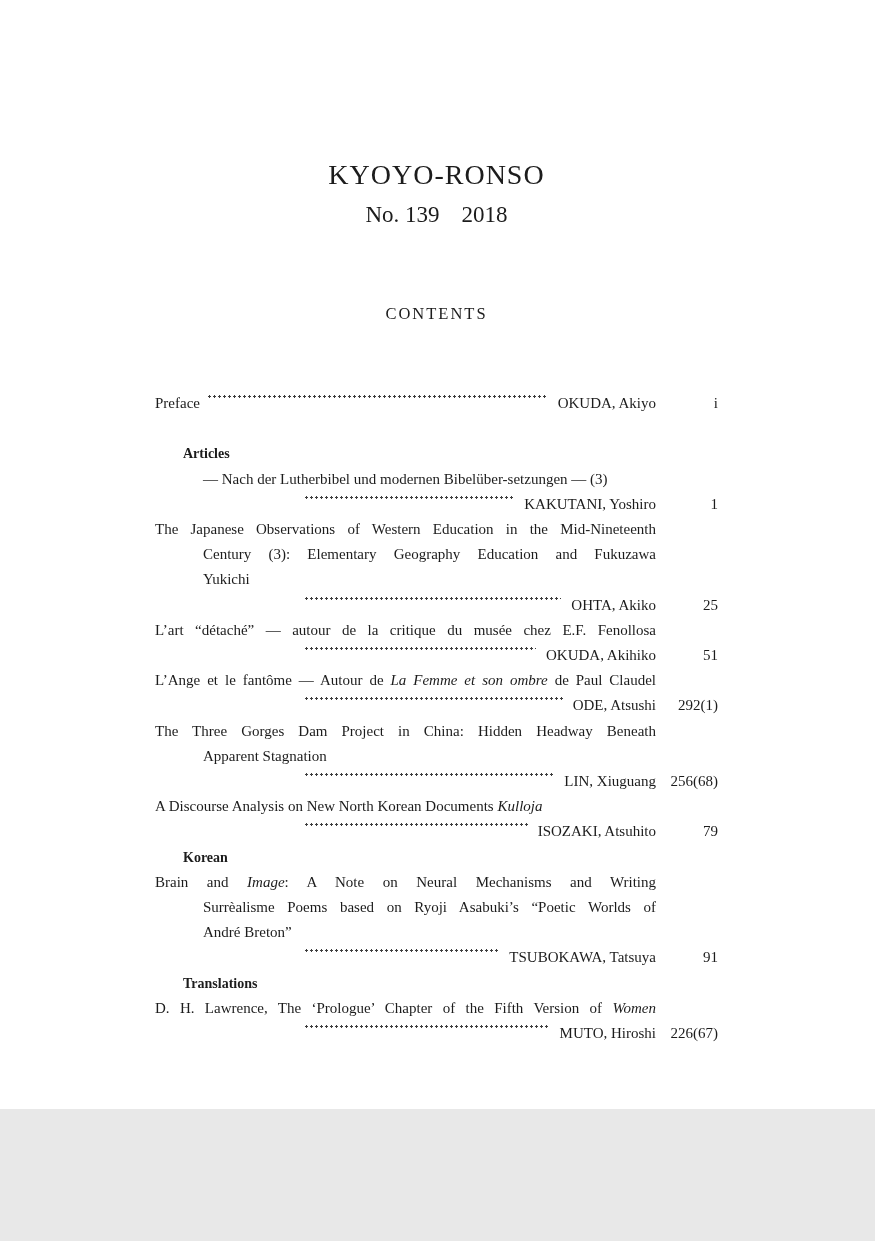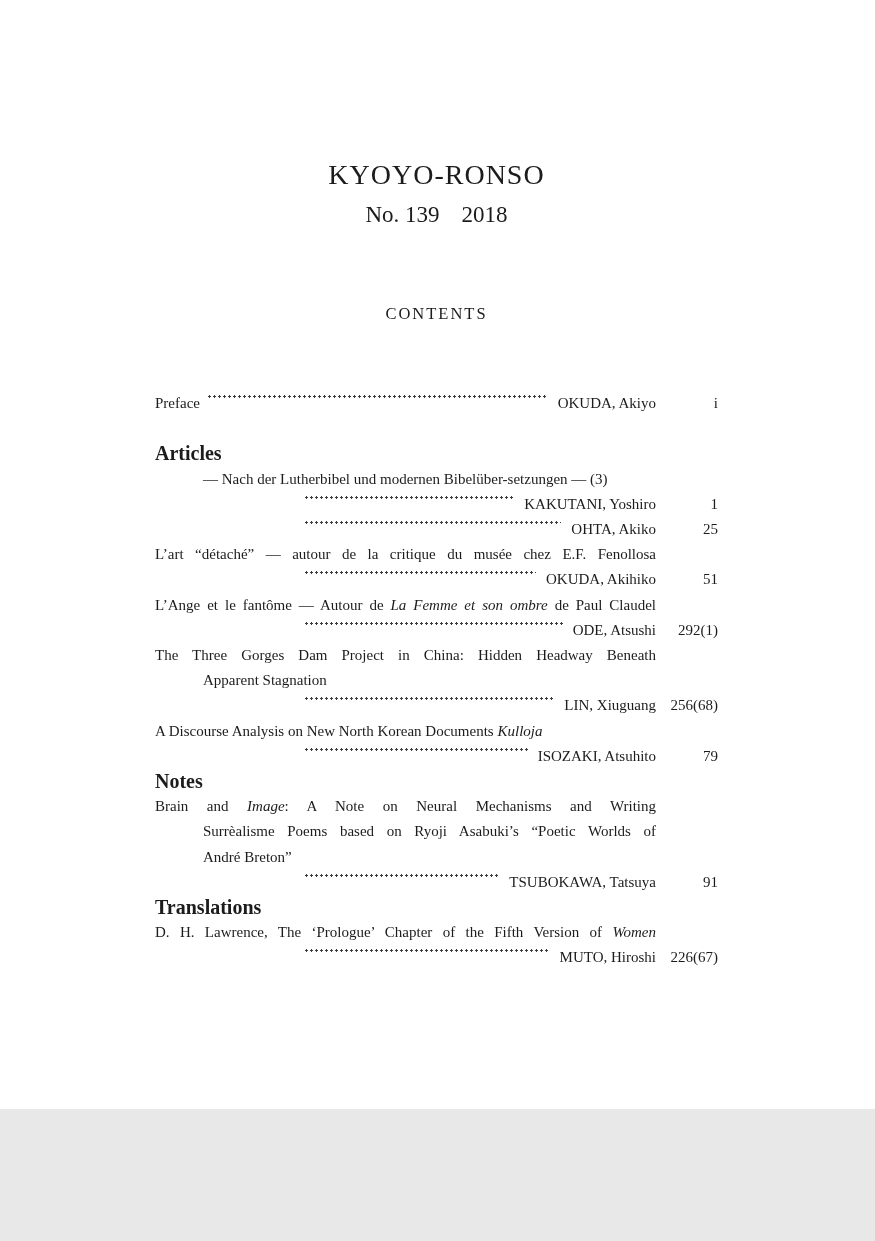--- a/index.html
+++ b/index.html
@@ -34,21 +34,21 @@
     line-height: 22px;
   }
   
   .toc {
     margin-top: 66px;
     font-size: 15px;
     line-height: 25.2px;
   }
   .section { margin-top: 0; }
   .section.first-gap { margin-top: 25.2px; }
-  .section-heading { font-weight: bold; font-size: 20px; }
+  .section-heading { font-weight: bold; font-size: 14px; margin-left: 28px; }
   .titles { width: 501px; text-align: left; }
   .line { min-height: 25.2px; }
   .line.indent { padding-left: 48px; }
   .line.justify { text-align: justify; text-align-last: justify; }
   .italic { font-style: italic; }
   .author-row { display: flex; align-items: baseline; width: 563px; }
   .author-row .plabel { white-space: nowrap; }
   .leader { flex: 1 1 auto; position: relative; margin-left: 150px; margin-right: 10px; }
   .leader.after-label { margin-left: 8px; }
   .leader::after {
@@ -93,20 +93,25 @@
               <div class="titles">
                 <div class="line indent"><span class="seg">— Nach der Lutherbibel und modernen Bibelüber-setzungen — (3)</span></div>
               </div>
               <div class="author-row">
                 <span class="leader"></span>
                 <span class="author">KAKUTANI, Yoshiro</span>
                 <span class="pnum">1</span>
               </div>
             </div>
             <div class="entry">
+              <div class="titles">
+                <div class="line justify"><span class="seg">The Japanese Observations of Western Education in the Mid-Nineteenth</span></div>
+                <div class="line indent justify"><span class="seg">Century (3): Elementary Geography Education and Fukuzawa</span></div>
+                <div class="line indent"><span class="seg">Yukichi</span></div>
+              </div>
               <div class="author-row">
                 <span class="leader"></span>
                 <span class="author">OHTA, Akiko</span>
                 <span class="pnum">25</span>
               </div>
             </div>
             <div class="entry">
               <div class="titles">
                 <div class="line justify"><span class="seg">L’art “détaché” — autour de la critique du musée chez E.F. Fenollosa</span></div>
               </div>
@@ -142,21 +147,21 @@
                 <div class="line"><span class="seg">A Discourse Analysis on New North Korean Documents </span><span class="seg italic">Kulloja</span></div>
               </div>
               <div class="author-row">
                 <span class="leader"></span>
                 <span class="author">ISOZAKI, Atsuhito</span>
                 <span class="pnum">79</span>
               </div>
             </div>
           </div>
           <div class="section">
-            <div class="section-heading">Notes</div>
+            <div class="section-heading">Korean</div>
             <div class="entry">
               <div class="titles">
                 <div class="line justify"><span class="seg">Brain and </span><span class="seg italic">Image</span><span class="seg">: A Note on Neural Mechanisms and Writing</span></div>
                 <div class="line indent justify"><span class="seg">Surrèalisme Poems based on Ryoji Asabuki’s “Poetic Worlds of</span></div>
                 <div class="line indent"><span class="seg">André Breton”</span></div>
               </div>
               <div class="author-row">
                 <span class="leader"></span>
                 <span class="author">TSUBOKAWA, Tatsuya</span>
                 <span class="pnum">91</span>

